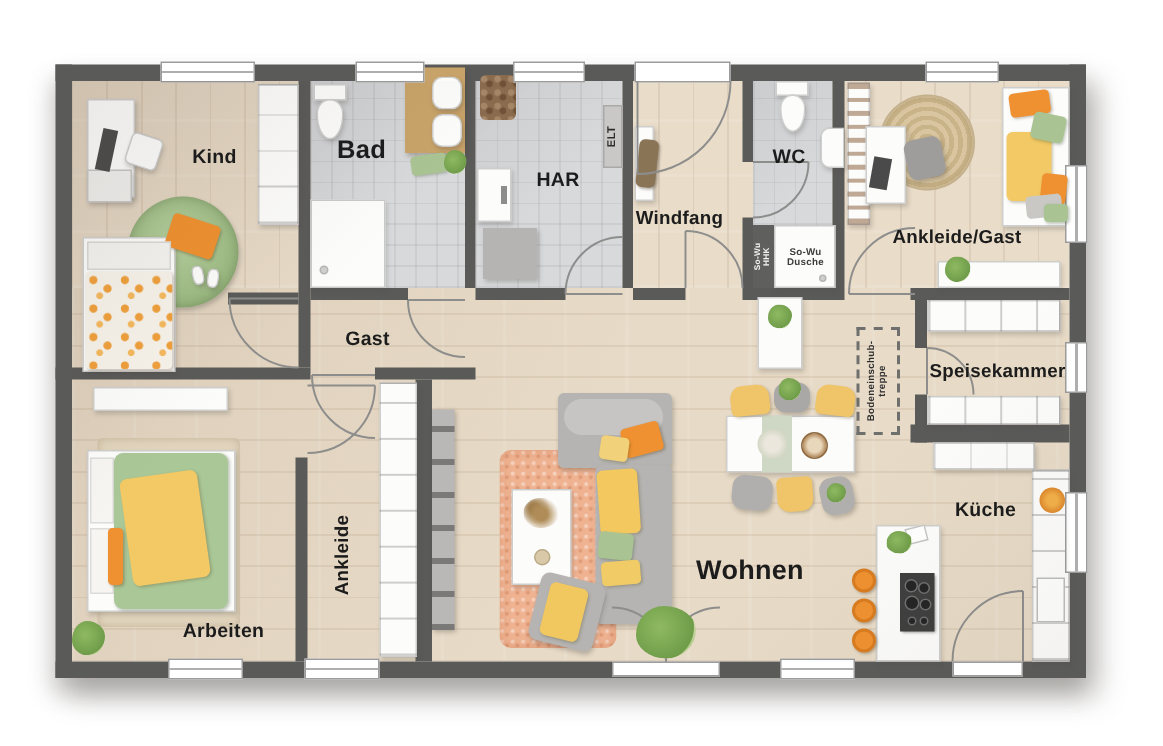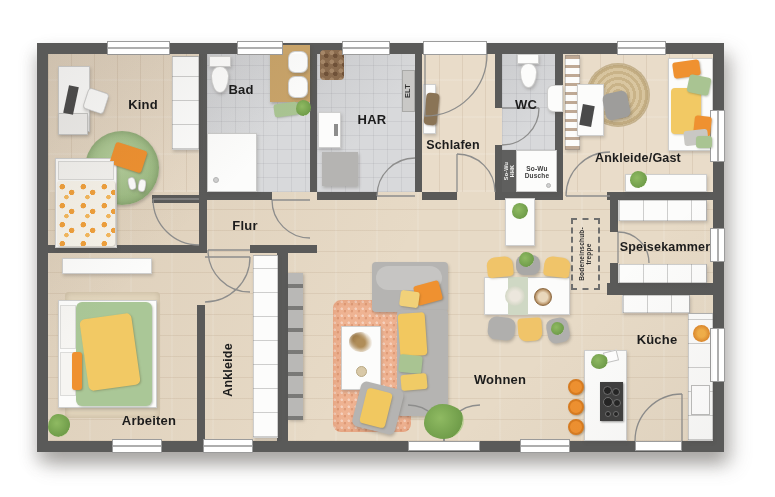--- a/index.html
+++ b/index.html
@@ -267,30 +267,30 @@
   <div class="burner" style="left:603px;top:397px;width:8px;height:8px;"></div>
   <div class="burner" style="left:613px;top:399px;width:6px;height:6px;"></div>
   <div class="burner" style="left:605px;top:411px;width:4px;height:4px;"></div>
   <div class="burner" style="left:613px;top:411px;width:4px;height:4px;"></div>
   <div class="abs orange" style="left:568px;top:379px;width:16px;height:16px;border-radius:50%;border:2px solid #d97c20;"></div>
   <div class="abs orange" style="left:568px;top:399px;width:16px;height:16px;border-radius:50%;border:2px solid #d97c20;"></div>
   <div class="abs orange" style="left:568px;top:419px;width:16px;height:16px;border-radius:50%;border:2px solid #d97c20;"></div>
 
   <div id="labels-layer">
       <span class="room-label" style="left: 143px; top: 105px; font-size: 13px;">Kind</span>
-      <span class="room-label" style="left: 241px; top: 90px; font-size: 13px;">Bad</span>
+      <span class="room-label" style="left: 241px; top: 100px; font-size: 17px;">Bad</span>
       <span class="room-label" style="left: 372px; top: 120px; font-size: 13px;">HAR</span>
-      <span class="room-label" style="left: 453px; top: 145px; font-size: 12.5px;">Schlafen</span>
+      <span class="room-label" style="left: 453px; top: 145px; font-size: 12.5px;">Windfang</span>
       <span class="room-label" style="left: 526px; top: 105px; font-size: 13px;">WC</span>
       <span class="room-label" style="left: 638px; top: 158px; font-size: 12.5px;">Ankleide/Gast</span>
-      <span class="room-label" style="left: 245px; top: 226px; font-size: 13px;">Flur</span>
+      <span class="room-label" style="left: 245px; top: 226px; font-size: 13px;">Gast</span>
       <span class="room-label" style="left: 665px; top: 247px; font-size: 12.5px;">Speisekammer</span>
       <span class="room-label rot" style="left: 228px; top: 370px; font-size: 12.5px;">Ankleide</span>
       <span class="room-label" style="left: 149px; top: 421px; font-size: 13px;">Arbeiten</span>
-      <span class="room-label" style="left: 500px; top: 380px; font-size: 13px;">Wohnen</span>
+      <span class="room-label" style="left: 500px; top: 380px; font-size: 18px;">Wohnen</span>
       <span class="room-label" style="left: 657px; top: 340px; font-size: 13px;">Küche</span>
       <span class="room-label rot" style="left: 408px; top: 91px; font-size: 7.5px; color: rgb(46, 46, 46);">ELT</span>
       <span class="room-label rot" style="left: 509px; top: 171px; font-size: 5.5px; color: rgb(244, 244, 242);">So-Wu
 HHK</span>
       <span class="room-label" style="left: 537px; top: 172px; font-size: 6.5px; color: rgb(60, 60, 60);">So-Wu
 Dusche</span>
       <span class="room-label rot" style="left: 585px; top: 254px; font-size: 6.5px; color: rgb(46, 46, 46);">Bodeneinschub-
 treppe</span>
     </div>
 </div>

